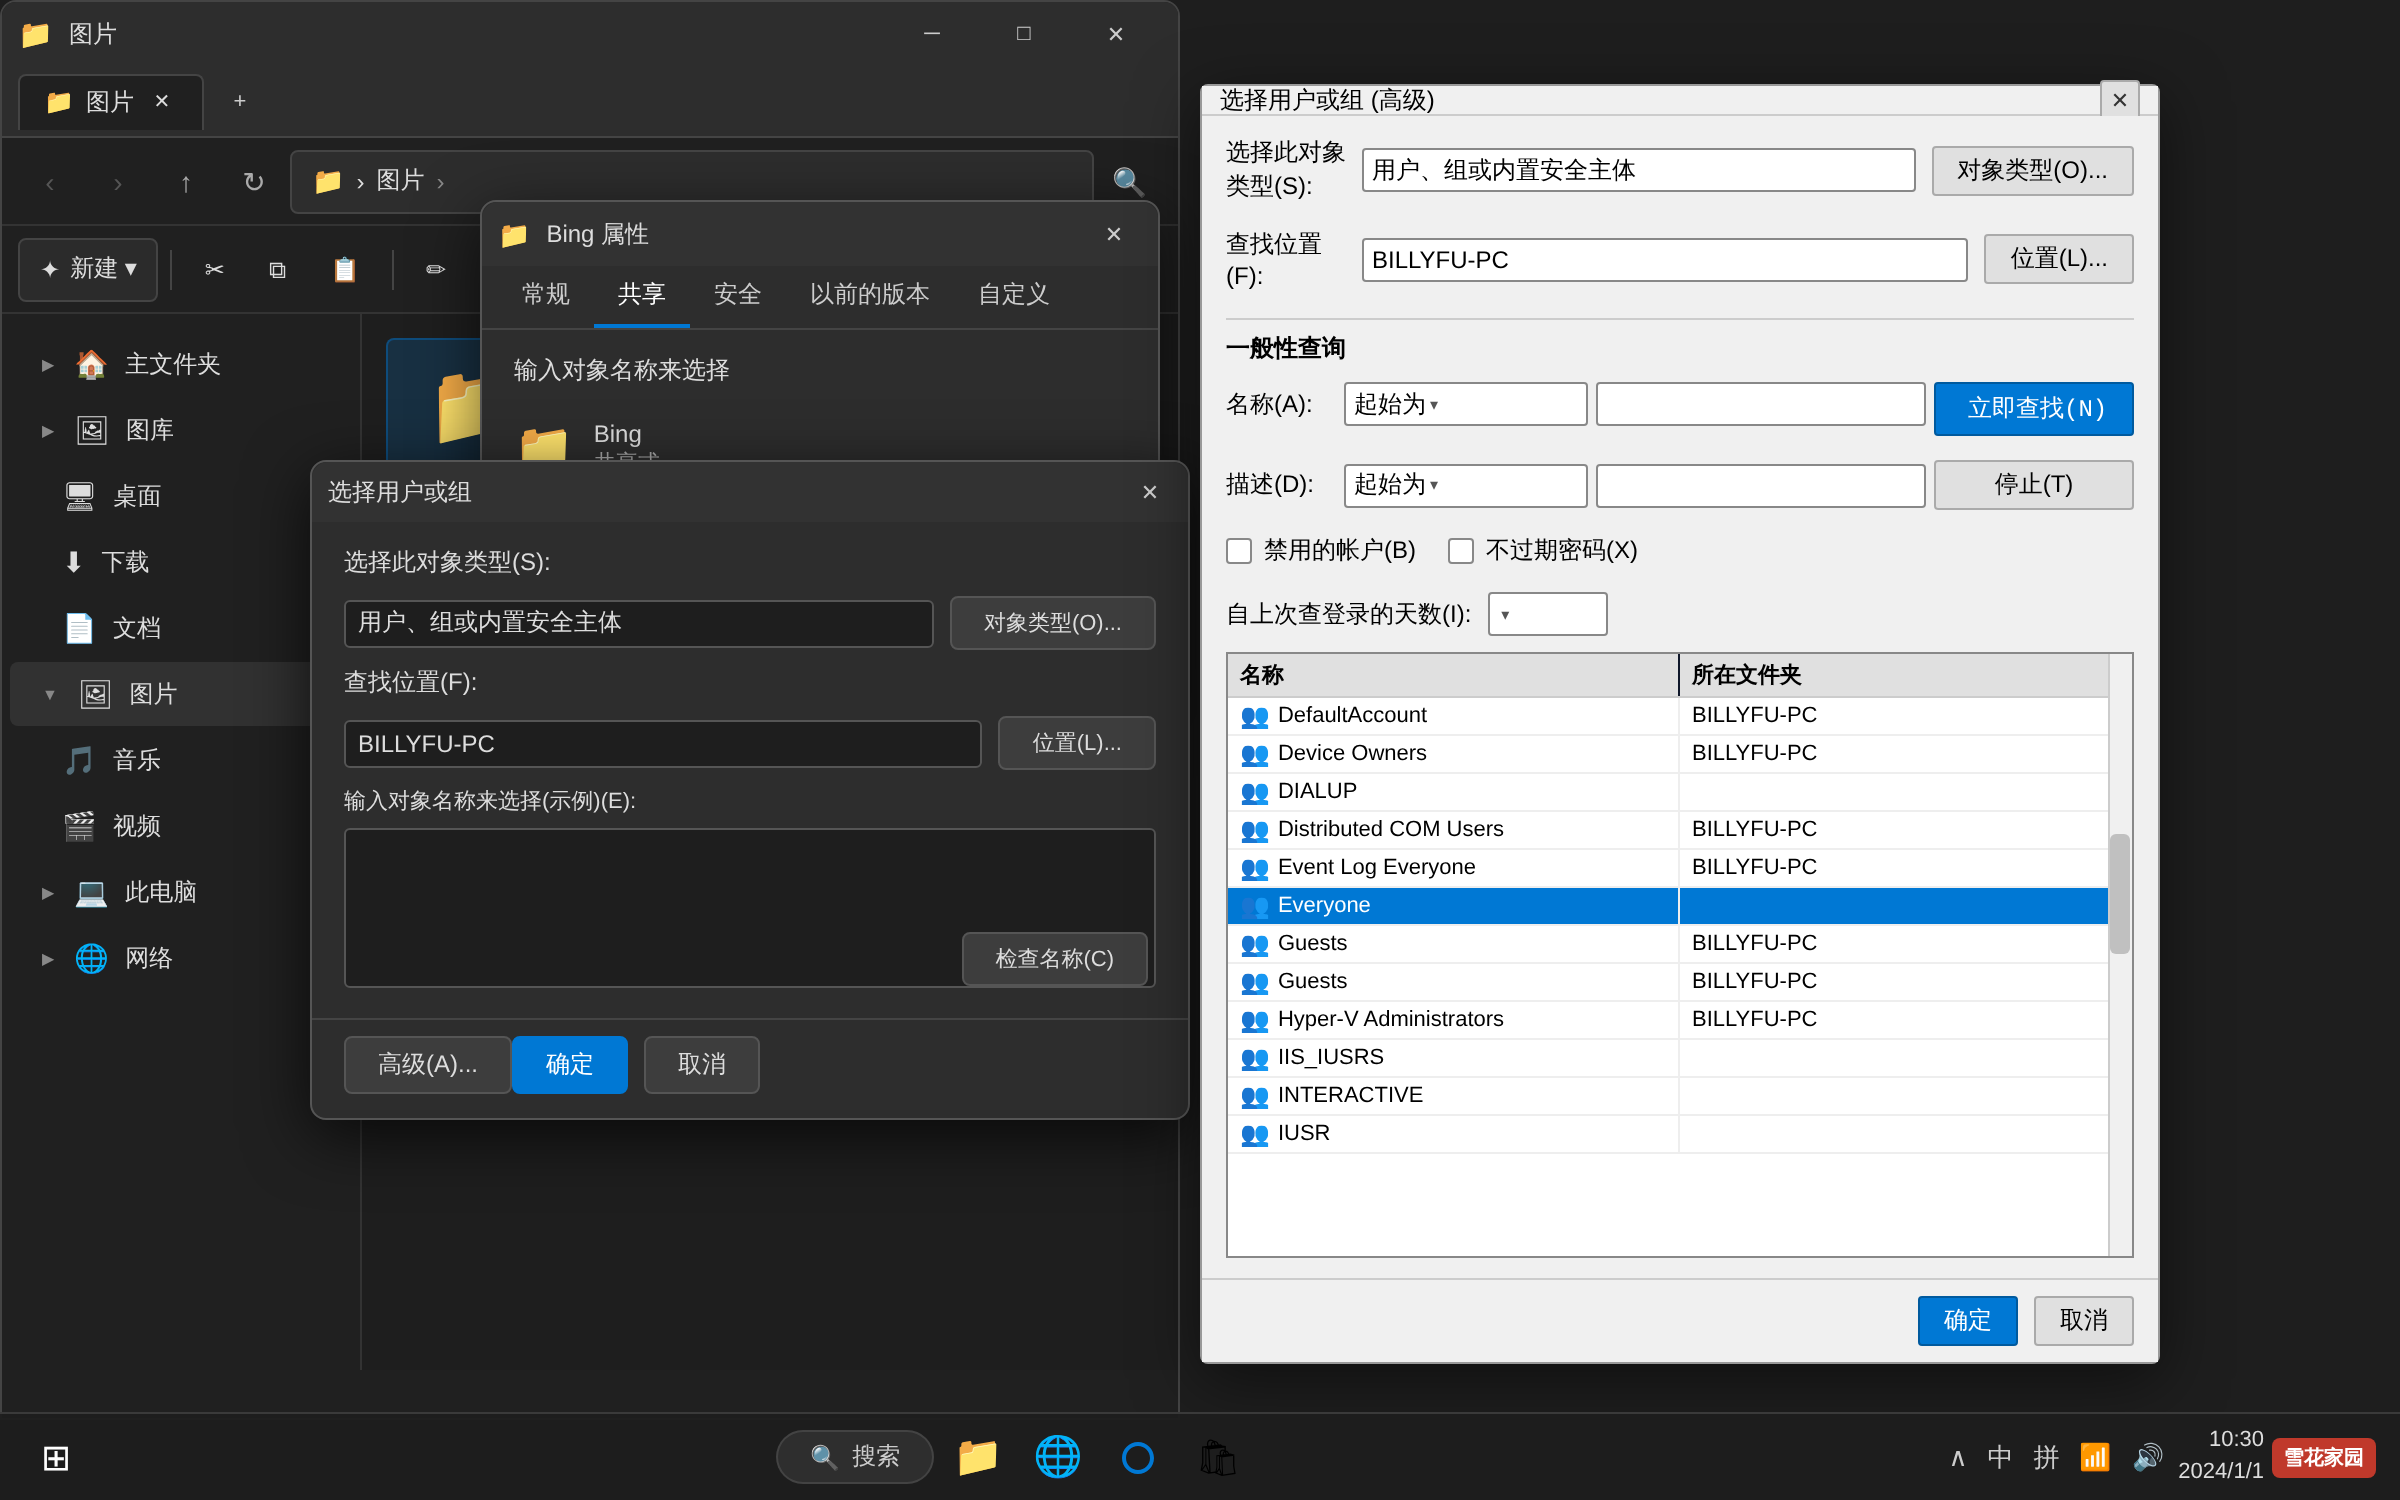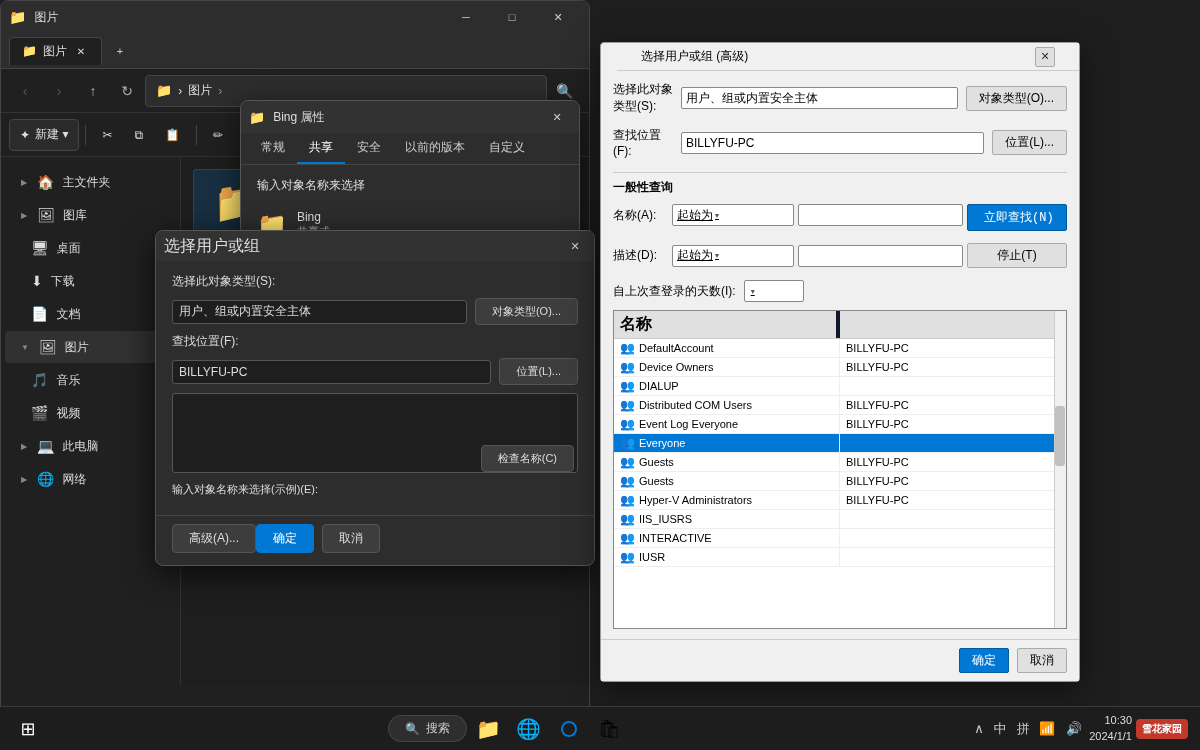--- a/index.html
+++ b/index.html
@@ -415,27 +415,26 @@
       height: 640px;
       background: #f0f0f0;
       border: 1px solid #999;
       border-radius: 4px;
       box-shadow: 0 8px 32px rgba(0,0,0,0.5);
       z-index: 400;
       display: flex;
       flex-direction: column;
     }
     .adv-titlebar {
-      height: 28px;
+      height: 15px;
       background: #f0f0f0;
       border-bottom: 1px solid #ccc;
       display: flex;
       align-items: center;
-      padding: 0 24px;
-      margin-left: 16px;
+      padding: 0 9px;
     }
     .adv-title {
       flex: 1;
       color: #000;
       font-size: 12px;
       font-weight: 500;
     }
     .adv-close {
       width: 20px;
       height: 20px;
@@ -507,21 +506,20 @@
     .query-combo {
       height: 22px;
       background: white;
       border: 1px solid #888;
       border-radius: 2px;
       font-size: 12px;
       padding: 1px 4px;
       display: flex;
       align-items: center;
       gap: 2px;
-      text-decoration: underline;
     }
     .query-combo-arrow { font-size: 8px; color: #555; }
     .adv-checkbox-row {
       display: flex;
       align-items: center;
       gap: 6px;
       font-size: 12px;
       color: #000;
     }
     .adv-checkbox {
@@ -551,24 +549,24 @@
       overflow-y: auto;
     }
     .results-header {
       display: grid;
       grid-template-columns: 1fr 1fr;
       background: #e0e0e0;
       border-bottom: 1px solid #ccc;
     }
     .results-header-cell {
       padding: 3px 6px;
-      font-size: 16px;
+      font-size: 11px;
       color: #000;
       font-weight: 600;
-      border-right: 4px solid #0f172a;
+      border-right: 1px solid #0f172a;
     }
     .result-row {
       display: grid;
       grid-template-columns: 1fr 1fr;
       border-bottom: 1px solid #eee;
       cursor: pointer;
     }
     .result-row.selected { background: #0078d4; color: white; }
     .result-cell {
       padding: 2px 6px;
@@ -594,21 +592,21 @@
       height: 30px;
       background: #323232;
       border-radius: 8px 8px 0 0;
       display: flex;
       align-items: center;
       padding: 0 8px;
     }
     .su-title {
       flex: 1;
       color: #ddd;
-      font-size: 16px;
+      font-size: 12px;
     }
     .su-close {
       width: 22px;
       height: 22px;
       display: flex;
       align-items: center;
       justify-content: center;
       border-radius: 4px;
       cursor: pointer;
       color: #ccc;
@@ -875,26 +873,26 @@
       <input class="su-input" style="flex: 1 1 0%;" value="用户、组或内置安全主体">
       <button class="dlg-btn" style="background:#3d3d3d;border-color:#555;color:#ddd;font-size:11px;white-space:nowrap;">对象类型(O)...</button>
     </div>
     <div class="su-row">
       <span class="su-label">查找位置(F):</span>
     </div>
     <div class="su-row">
       <input class="su-input" style="flex: 1 1 0%;" value="BILLYFU-PC">
       <button class="dlg-btn" style="background:#3d3d3d;border-color:#555;color:#ddd;font-size:11px;white-space:nowrap;">位置(L)...</button>
     </div>
+    <div style="margin-top:6px;">
+      <div class="su-section-label" style="font-size:11px;">输入对象名称来选择(示例)(E):</div>
+    </div>
     <div style="position:relative;margin-top:4px;">
       <textarea class="su-textarea" style=""></textarea>
       <button class="dlg-btn" style="position:absolute;right:4px;bottom:4px;background:#3d3d3d;border-color:#555;color:#ddd;font-size:11px;">检查名称(C)</button>
-    </div>
-    <div style="margin-top:6px;">
-      <div class="su-section-label" style="font-size:11px;">输入对象名称来选择(示例)(E):</div>
     </div>
   </div>
 
   <div class="su-footer">
     <button class="dlg-btn" style="background:#3d3d3d;border-color:#555;color:#ddd;">高级(A)...</button>
     <div class="su-footer-right">
       <button class="dlg-btn primary">确定</button>
       <button class="dlg-btn" style="background:#3d3d3d;border-color:#555;color:#ddd;">取消</button>
     </div>
   </div>
@@ -937,37 +935,48 @@
     <div style="display:grid;grid-template-columns:55px 1fr 1fr 100px;align-items:center;gap:4px;margin-bottom:4px;">
       <span class="adv-label">描述(D):</span>
       <div class="query-combo">
         <span>起始为</span>
         <span class="query-combo-arrow">▾</span>
       </div>
       <input class="adv-input" value="" style="">
       <button class="adv-btn" style="grid-column:4;">停止(T)</button>
     </div>
 
+    <div style="display:flex;gap:16px;margin-bottom:4px;">
+      <label class="adv-checkbox-row">
+        <span class="adv-checkbox"></span>
+        <span>禁用的帐户(B)</span>
+      </label>
+      <label class="adv-checkbox-row">
+        <span class="adv-checkbox"></span>
+        <span>不过期密码(X)</span>
+      </label>
+    </div>
 
     <div class="days-row">
       <span>自上次查登录的天数(I):</span>
       <div class="query-combo" style="width:60px;">
         <span></span>
         <span class="query-combo-arrow">▾</span>
       </div>
     </div>
 
     <div style="position:absolute;right:20px;top:320px;width:40px;height:40px;display:flex;align-items:center;justify-content:center;">
       <span style="font-size:28px;opacity:0.5;">🔍</span>
     </div>
 
 
     <div class="adv-results-table" style="position:relative;">
       <div class="results-header">
         <div class="results-header-cell">名称</div>
+        <div class="results-header-cell">所在文件夹</div>
       </div>
 
       <div id="results-body">
           <div class="result-row">
       <div class="result-cell">
         <span class="result-icon">👥</span>
         <span>DefaultAccount</span>
       </div>
       <div class="result-cell">
         <span>BILLYFU-PC</span>

